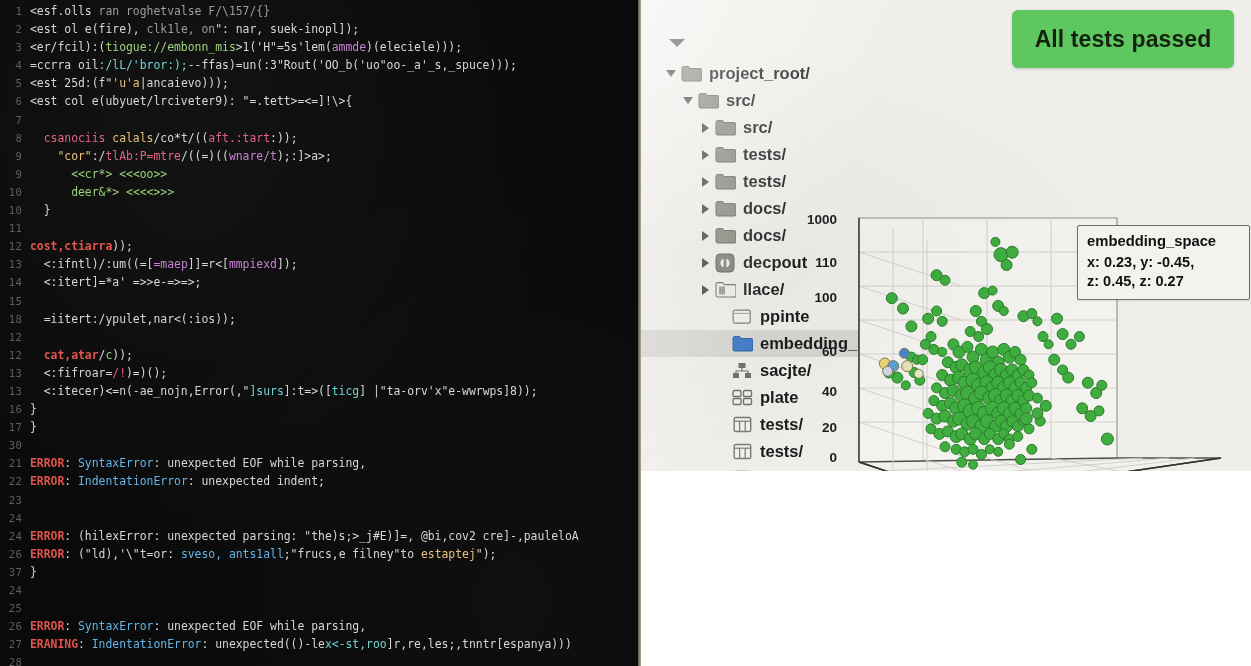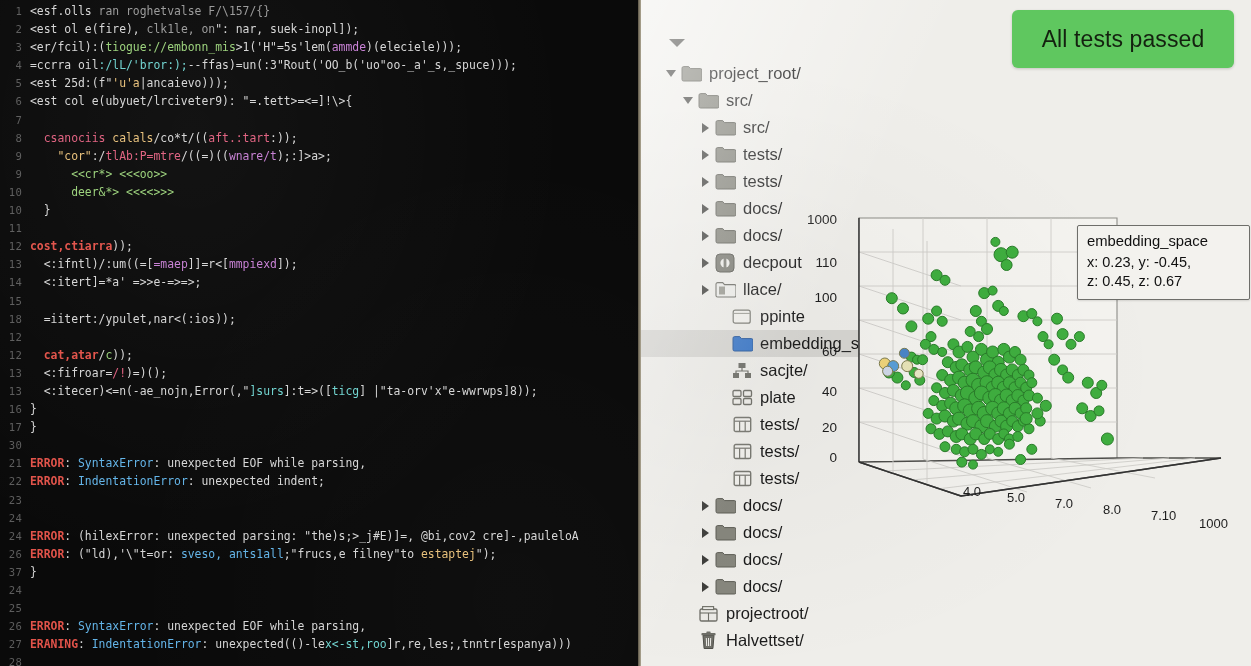--- a/index.html
+++ b/index.html
@@ -75,23 +75,24 @@
   }
   #code-panel .softblur{
     position:absolute; inset:0; pointer-events:none;
     backdrop-filter: blur(0.35px);
   }
 
   
   #right-panel {
     position: absolute;
     left: 641px; top: 0;
-    width: 610px; height: 666px;
+    width: 610px; height: 471px;
     background: #efeeea;
     overflow: hidden;
+    font-weight: bold;
   }
   #right-panel .paperwash{
     position:absolute; inset:0; pointer-events:none;
     background:
       linear-gradient(115deg, rgba(255,255,255,.55), rgba(0,0,0,0) 35%),
       radial-gradient(ellipse at 12% 55%, rgba(0,0,0,.035), rgba(0,0,0,0) 60%);
   }
 
   
   #banner {
@@ -735,18 +736,18 @@
           <div class="tick xt" style="left: 214px; top: 296px;">7.0</div>
           <div class="tick xt" style="left: 262px; top: 302px;">8.0</div>
           <div class="tick xt" style="left: 310px; top: 308px;">7.10</div>
           <div class="tick xt" style="left: 358px; top: 316px;">1000</div>
         </div>
     </div>
 
     <div id="tooltip">
       <div class="tt-title">embedding_space</div>
       <div>x: 0.23,  y: -0.45,</div>
-      <div>z: 0.45,  z: 0.67</div>
+      <div>z: 0.45,  z: 0.27</div>
     </div>
 
     <div class="paperwash"></div>
   </div>
 </div>
 
 </body></html>

